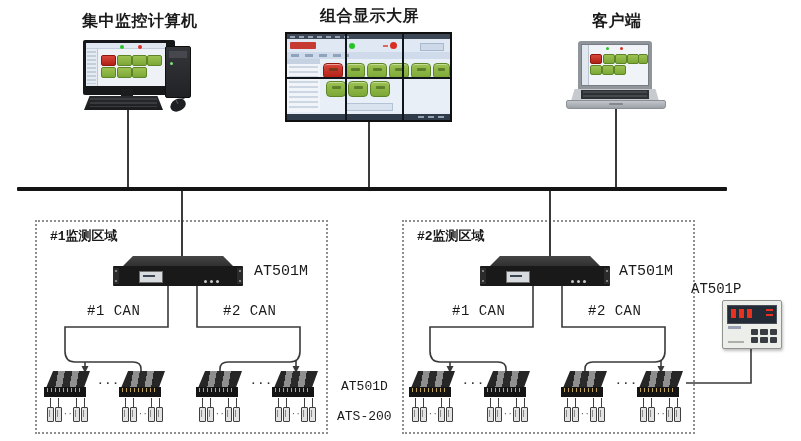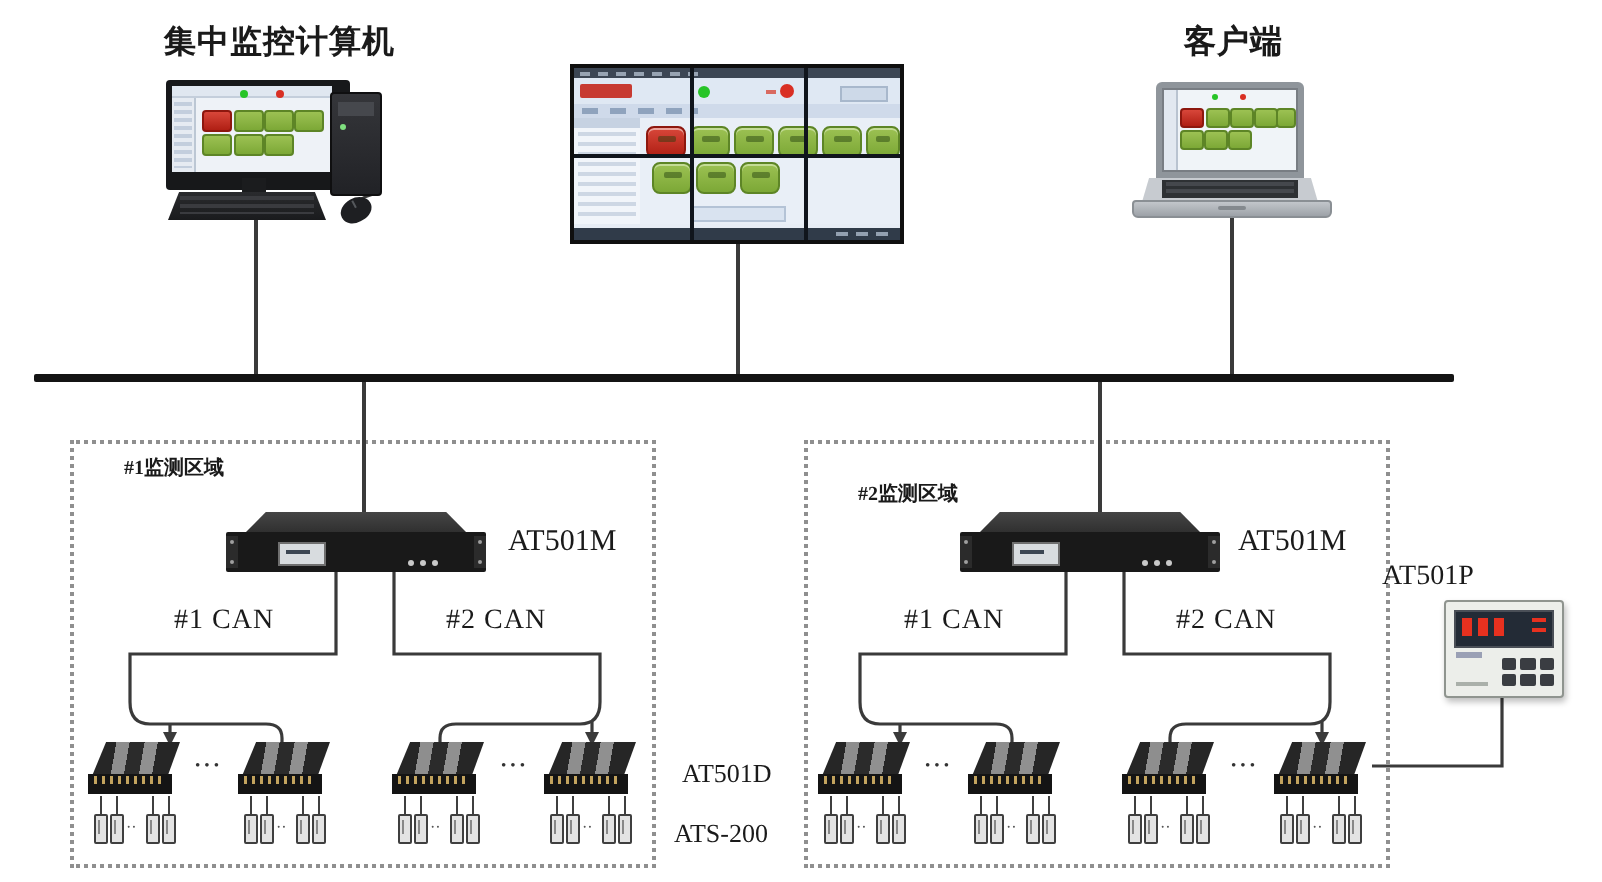--- a/index.html
+++ b/index.html
@@ -1,24 +1,24 @@
 <!DOCTYPE html>
 <html><head>
 <meta charset="utf-8">
 <style>
   html,body{margin:0;padding:0;background:#ffffff;}
   #stage{position:relative;width:801px;height:441px;background:#fff;overflow:hidden;
-         font-family:Liberation Serif, serif;}
+         font-family:Liberation Mono, monospace;}
   
   .zone{position:absolute;top:220px;width:289px;height:210px;border:2px dotted #8f8f8f;z-index:0;}
   #lines{position:absolute;left:0;top:0;z-index:1;}
   .lbl{position:absolute;color:#1a1a1a;white-space:nowrap;z-index:3;}
   .t-top{font-size:16px;font-weight:600;letter-spacing:.5px;}
   .t-eth{font-size:18px;font-weight:700;letter-spacing:.5px;}
-  .t-area{font-size:10px;font-weight:600;margin-left:12px;}
+  .t-area{font-size:13px;font-weight:600;}
   .t-can{font-size:14px;font-weight:500;letter-spacing:.5px;}
   .t-dev{font-size:15px;font-weight:500;}
   .t-sm{font-size:13px;font-weight:500;}
   
   .bus{position:absolute;left:17px;top:187px;width:710px;height:4px;background:#141414;border-radius:1px;z-index:2;}
   
   .monitor{position:absolute;left:83px;top:40px;width:86px;height:49px;background:#17181a;border-radius:2px;padding:3px;z-index:2;}
   .mscreen{position:relative;width:80px;height:43px;background:#eef2f7;overflow:hidden;}
   .mtop{position:absolute;left:0;top:0;right:0;height:5px;background:#e0e7f0;border-bottom:1px solid #c4cedb;}
   .dot{position:absolute;border-radius:50%;}
@@ -154,24 +154,25 @@
       <polygon points="81.5,366 88.5,366 85,373"></polygon>
       <polygon points="292.5,366 299.5,366 296,373"></polygon>
       <polygon points="446.5,366 453.5,366 450,373"></polygon>
       <polygon points="657.5,366 664.5,366 661,373"></polygon>
     </g>
   </svg>
 
   <div class="bus"></div>
 
   <div class="lbl t-top" style="left:82px;top:11px">集中监控计算机</div>
+  <div class="lbl t-top" style="left:320px;top:6px">组合显示大屏</div>
   <div class="lbl t-top" style="left:592px;top:11px">客户端</div>
 
   <div class="lbl t-area" style="left:50px;top:227px">#1监测区域</div>
-  <div class="lbl t-area" style="left:417px;top:240px">#2监测区域</div>
+  <div class="lbl t-area" style="left:417px;top:227px">#2监测区域</div>
 
   <div class="monitor">
     <div class="mscreen">
       <div class="mtop"></div>
       <span class="dot g" style="left:34px;top:1.5px;width:4px;height:4px"></span>
       <span class="dot r" style="left:52px;top:1.5px;width:4px;height:4px"></span>
       <div class="msb"></div>
       <span class="sb red" style="left:15px;top:12px"></span>
       <span class="sb" style="left:31px;top:12px"></span>
       <span class="sb" style="left:46px;top:12px"></span>

